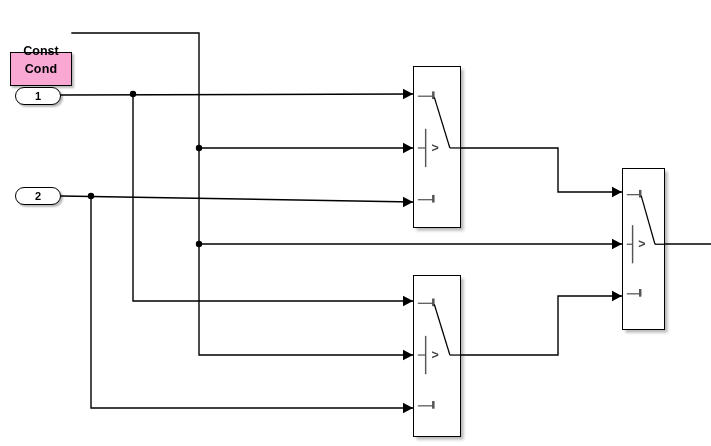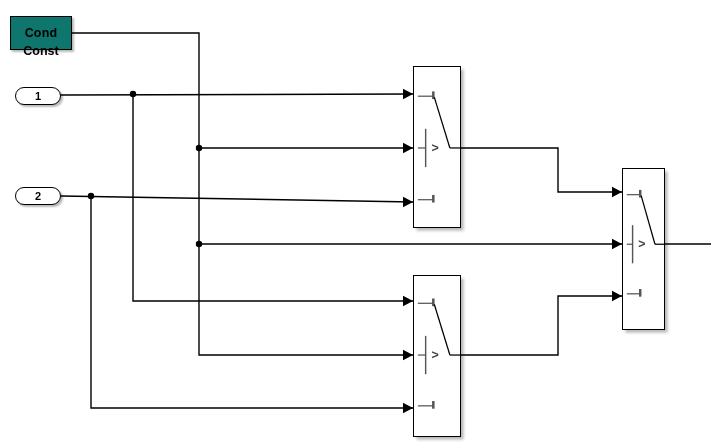--- a/index.html
+++ b/index.html
@@ -21,23 +21,24 @@
   #wires {
     position: absolute;
     left: 0;
     top: 0;
     width: 711px;
     height: 446px;
   }
   .blk {
     position: absolute;
     box-sizing: border-box;
-    background: #0f766e;
+    background: #f9a8d4;
     border: 1.5px solid #000000;
     box-shadow: 2px 2px 2px rgba(0,0,0,0.28);
+    margin-top: 36px;
   }
   .const-blk {
     display: flex;
     align-items: center;
     justify-content: center;
   }
   .const-label-in {
     font-size: 12.5px;
     font-weight: bold;
     color: #000000;

